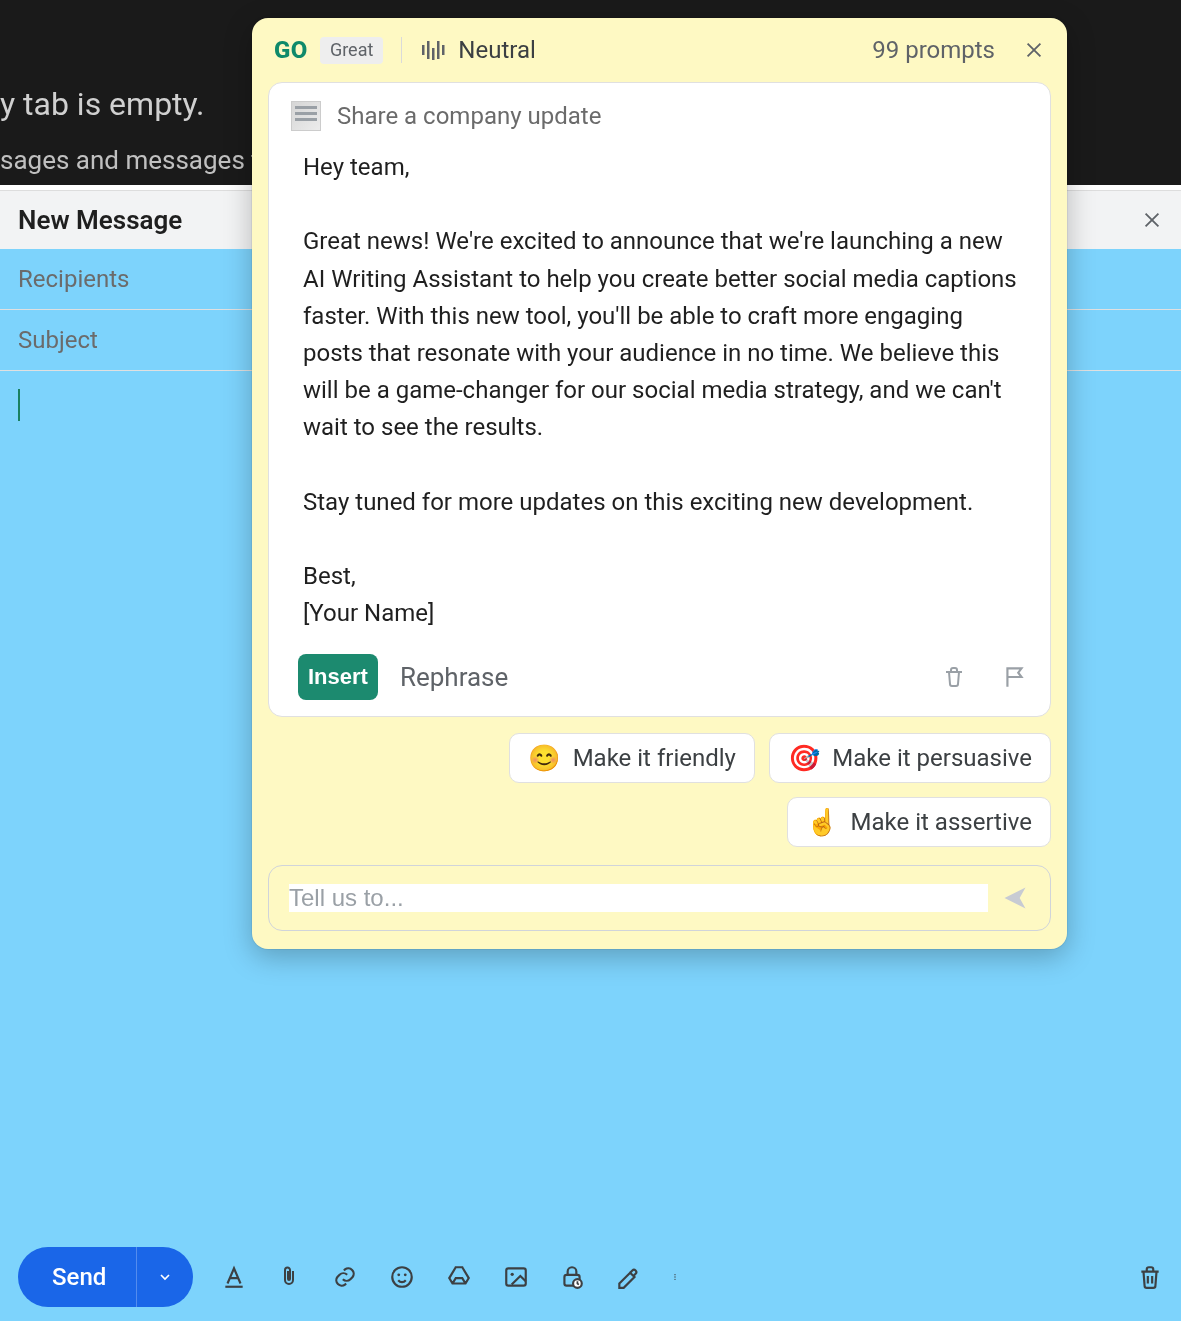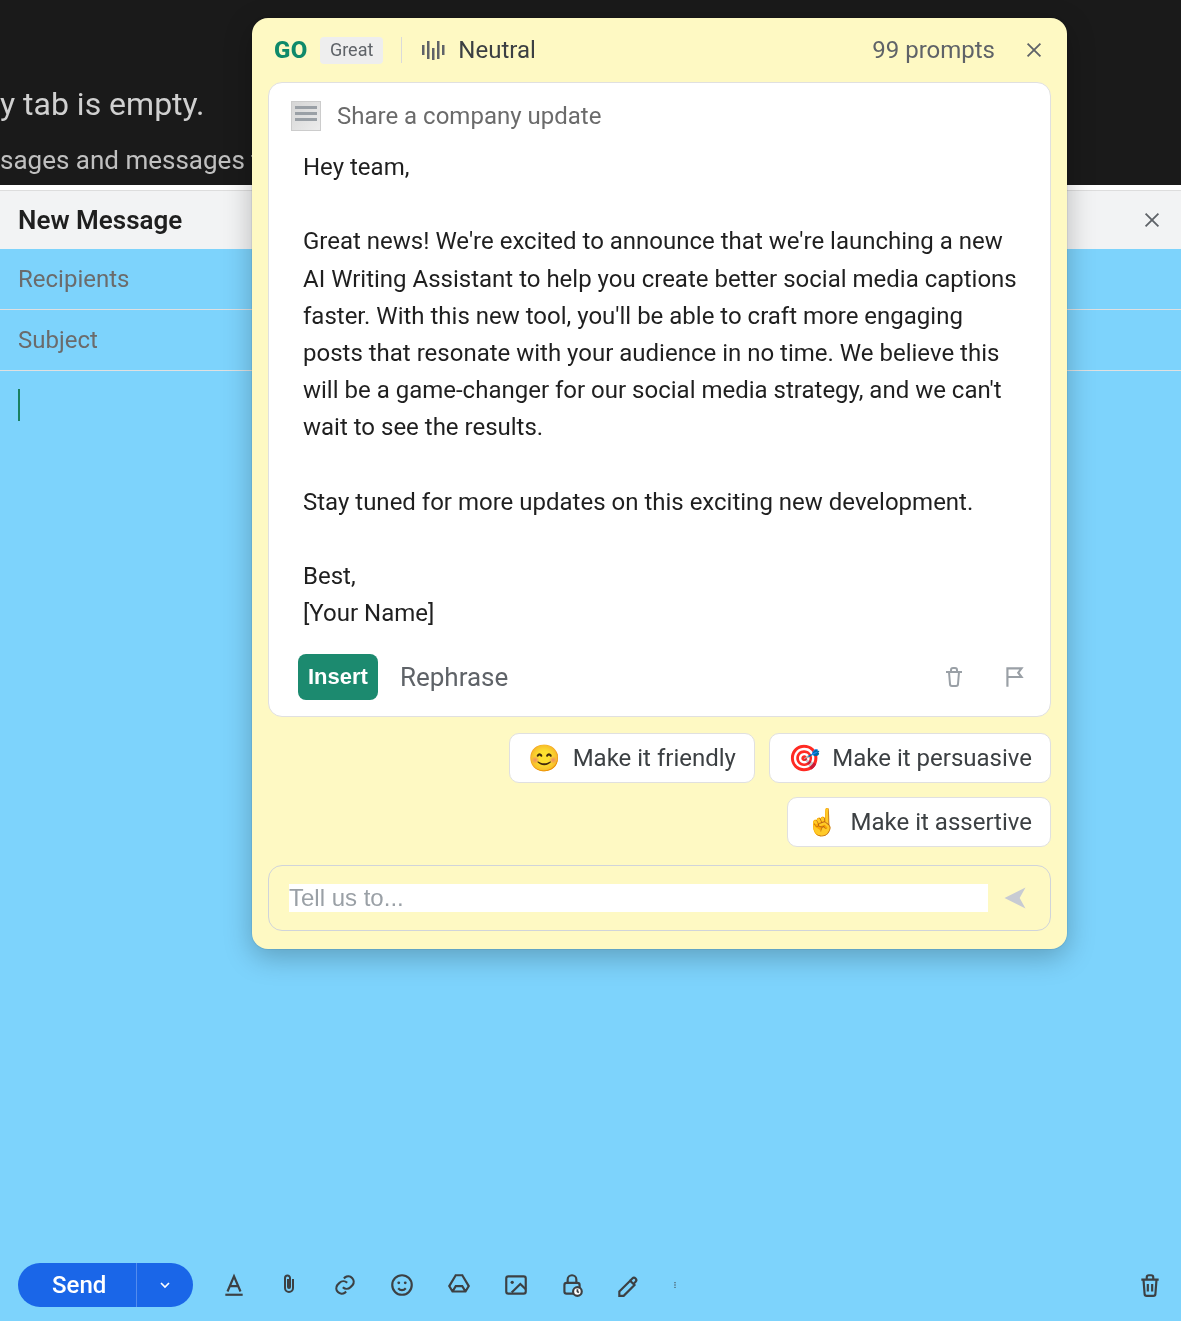--- a/index.html
+++ b/index.html
@@ -269,21 +269,21 @@
       gap: 28px;
       padding: 0 18px;
     }
     .send-pill {
       display: inline-flex;
       align-items: stretch;
       background: #1a66e8;
       color: #fff;
       border-radius: 999px;
       overflow: hidden;
-      height: 44px;
+      height: 60px;
     }
     .send-pill .send-main {
       display: flex;
       align-items: center;
       padding: 0 30px 0 34px;
       font-size: 24px;
       font-weight: 500;
       cursor: pointer;
     }
     .send-pill .send-split {

